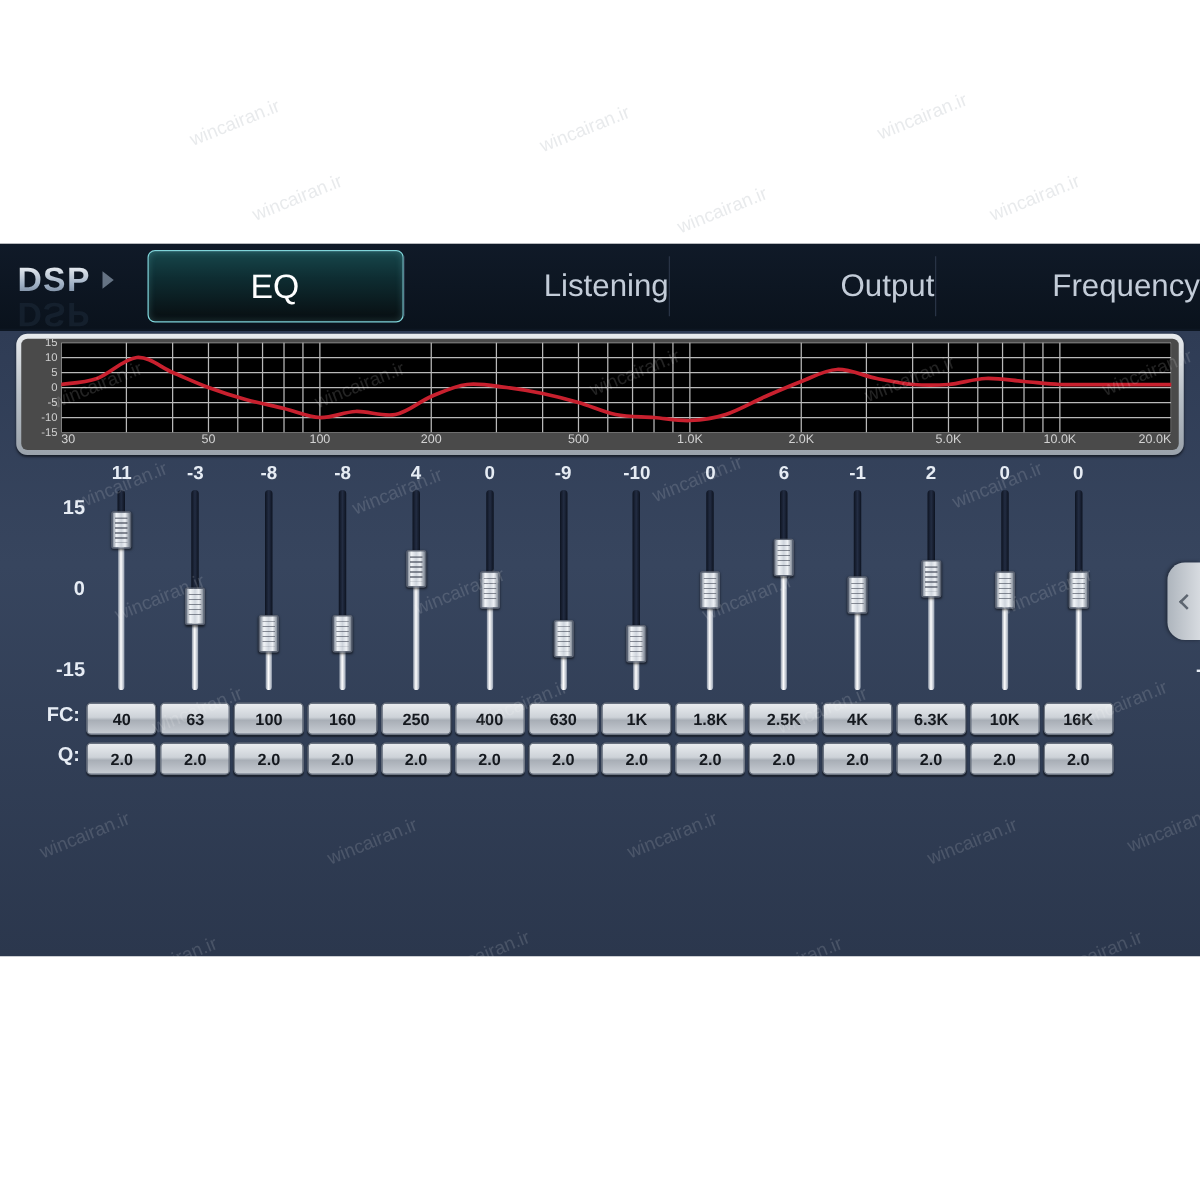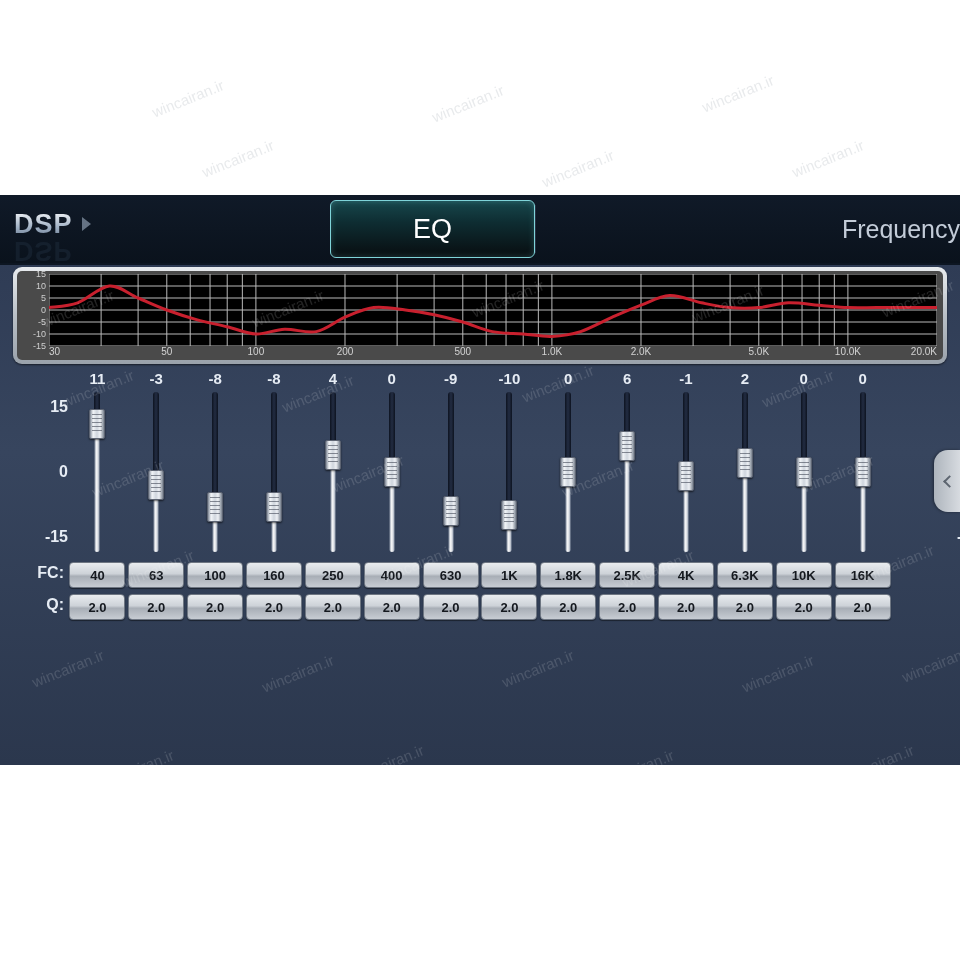--- a/index.html
+++ b/index.html
@@ -125,20 +125,26 @@
 
     <div class="tabbar">
       <div class="logo">
         <div class="lg-main">DSP</div>
         <div class="lg-refl">DSP</div>
         <div class="lg-arrow"></div>
       </div>
       <div class="tabs">
         <div class="tab active">
           <div class="tabinner">EQ</div>
+        </div>
+        <div class="tab">
+          <span>Listening</span>
+        </div>
+        <div class="tab">
+          <span>Output</span>
         </div>
         <div class="tab">
           <span>Frequency</span>
         </div>
       </div>
     </div>
 
     <div class="graphwrap">
       <div class="graphinner">
         <div class="ylabels" id="ylabels">

